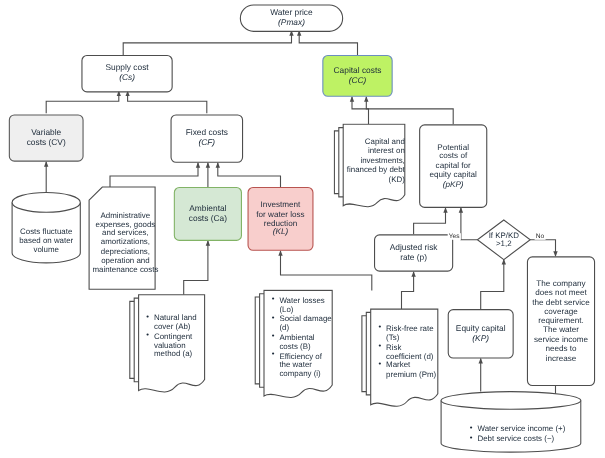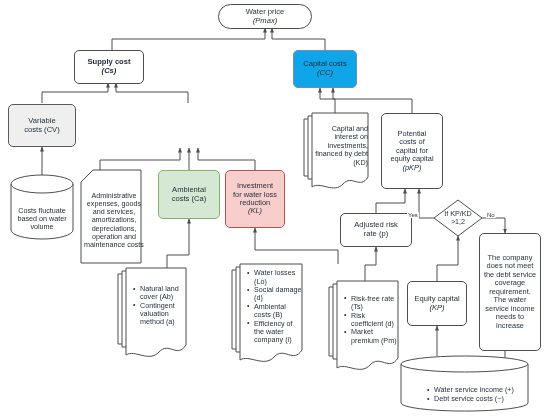--- a/index.html
+++ b/index.html
@@ -12,21 +12,21 @@
   svg.edges{position:absolute;left:0;top:0;width:550px;height:416px;pointer-events:none;}
 
   .node{position:absolute;box-sizing:border-box;display:flex;align-items:center;
         justify-content:center;text-align:center;color:#1d2b3a;}
   .node .txt{display:block;line-height:1.14;padding:1px 2px;}
   .node i{font-style:italic;}
 
   
   .rrect{border:1px solid #4d4d4d;border-radius:5px;background:#ffffff;}
   .rrect.gray{background:#efefef;border-color:#5a5a5a;}
-  .rrect.blue{background:#0ea5e9;border-color:#6c8ebf;}
+  .rrect.blue{background:#bef264;border-color:#6c8ebf;}
   .rrect.green{background:#d5e8d4;border-color:#82b366;}
   .rrect.pink{background:#f8cecc;border-color:#b85450;}
 
   
   .stadium{border:1px solid #4d4d4d;border-radius:16px;background:#ffffff;}
   .card-wrap{position:absolute;}
   .card-wrap svg{position:absolute;left:0;top:0;overflow:visible;}
   .card-wrap .cardtext{position:absolute;left:0;top:0;width:100%;height:100%;
         display:flex;align-items:center;justify-content:center;text-align:center;}
 
@@ -107,41 +107,47 @@
     </g>
   </svg>
 
   <div class="node stadium" style="left:218px;top:4px;width:94px;height:25px;font-size:7.6px;">
     <span class="txt">
       <span>Water price</span><br>
       <i>(Pmax)</i>
     </span>
   </div>
 
-  <div class="node rrect" style="left:74px;top:50px;width:70px;height:34px;font-size:7.6px;font-weight:bold;">
+  <div class="node rrect" style="left:74px;top:50px;width:83px;height:34px;font-size:7.6px;">
     <span class="txt">
       <span>Supply cost</span><br>
       <i>(Cs)</i>
     </span>
   </div>
 
   <div class="node rrect blue" style="left:293px;top:50px;width:64px;height:38px;font-size:7.6px;">
     <span class="txt">
       <span>Capital costs</span><br>
       <i>(CC)</i>
     </span>
   </div>
 
   <div class="node rrect gray" style="left:8px;top:104px;width:68px;height:43px;font-size:7.6px;">
     <span class="txt">
       <span>Variable</span><br>
       <span>costs (CV)</span>
     </span>
   </div>
 
+  <div class="node rrect" style="left:155px;top:104px;width:66px;height:44px;font-size:7.6px;">
+    <span class="txt">
+      <span>Fixed costs</span><br>
+      <i>(CF)</i>
+    </span>
+  </div>
 
   <div class="cyl" style="left:10px;top:174px;width:64px;height:66px;">
     <svg width="64" height="66" viewBox="0 0 64 66">
       <path d="M1,10 L1,56 A31,9 0 0 0 63,56 L63,10" fill="#ffffff" stroke="#4d4d4d" stroke-width="1"></path>
       <ellipse cx="32" cy="10" rx="31" ry="9" fill="#ffffff" stroke="#4d4d4d" stroke-width="1"></ellipse>
     </svg>
     <div class="cyltext" style="padding-top:12px;font-size:7.2px;line-height:1.15;">
       <span>Costs fluctuate based on water volume</span>
     </div>
   </div>

